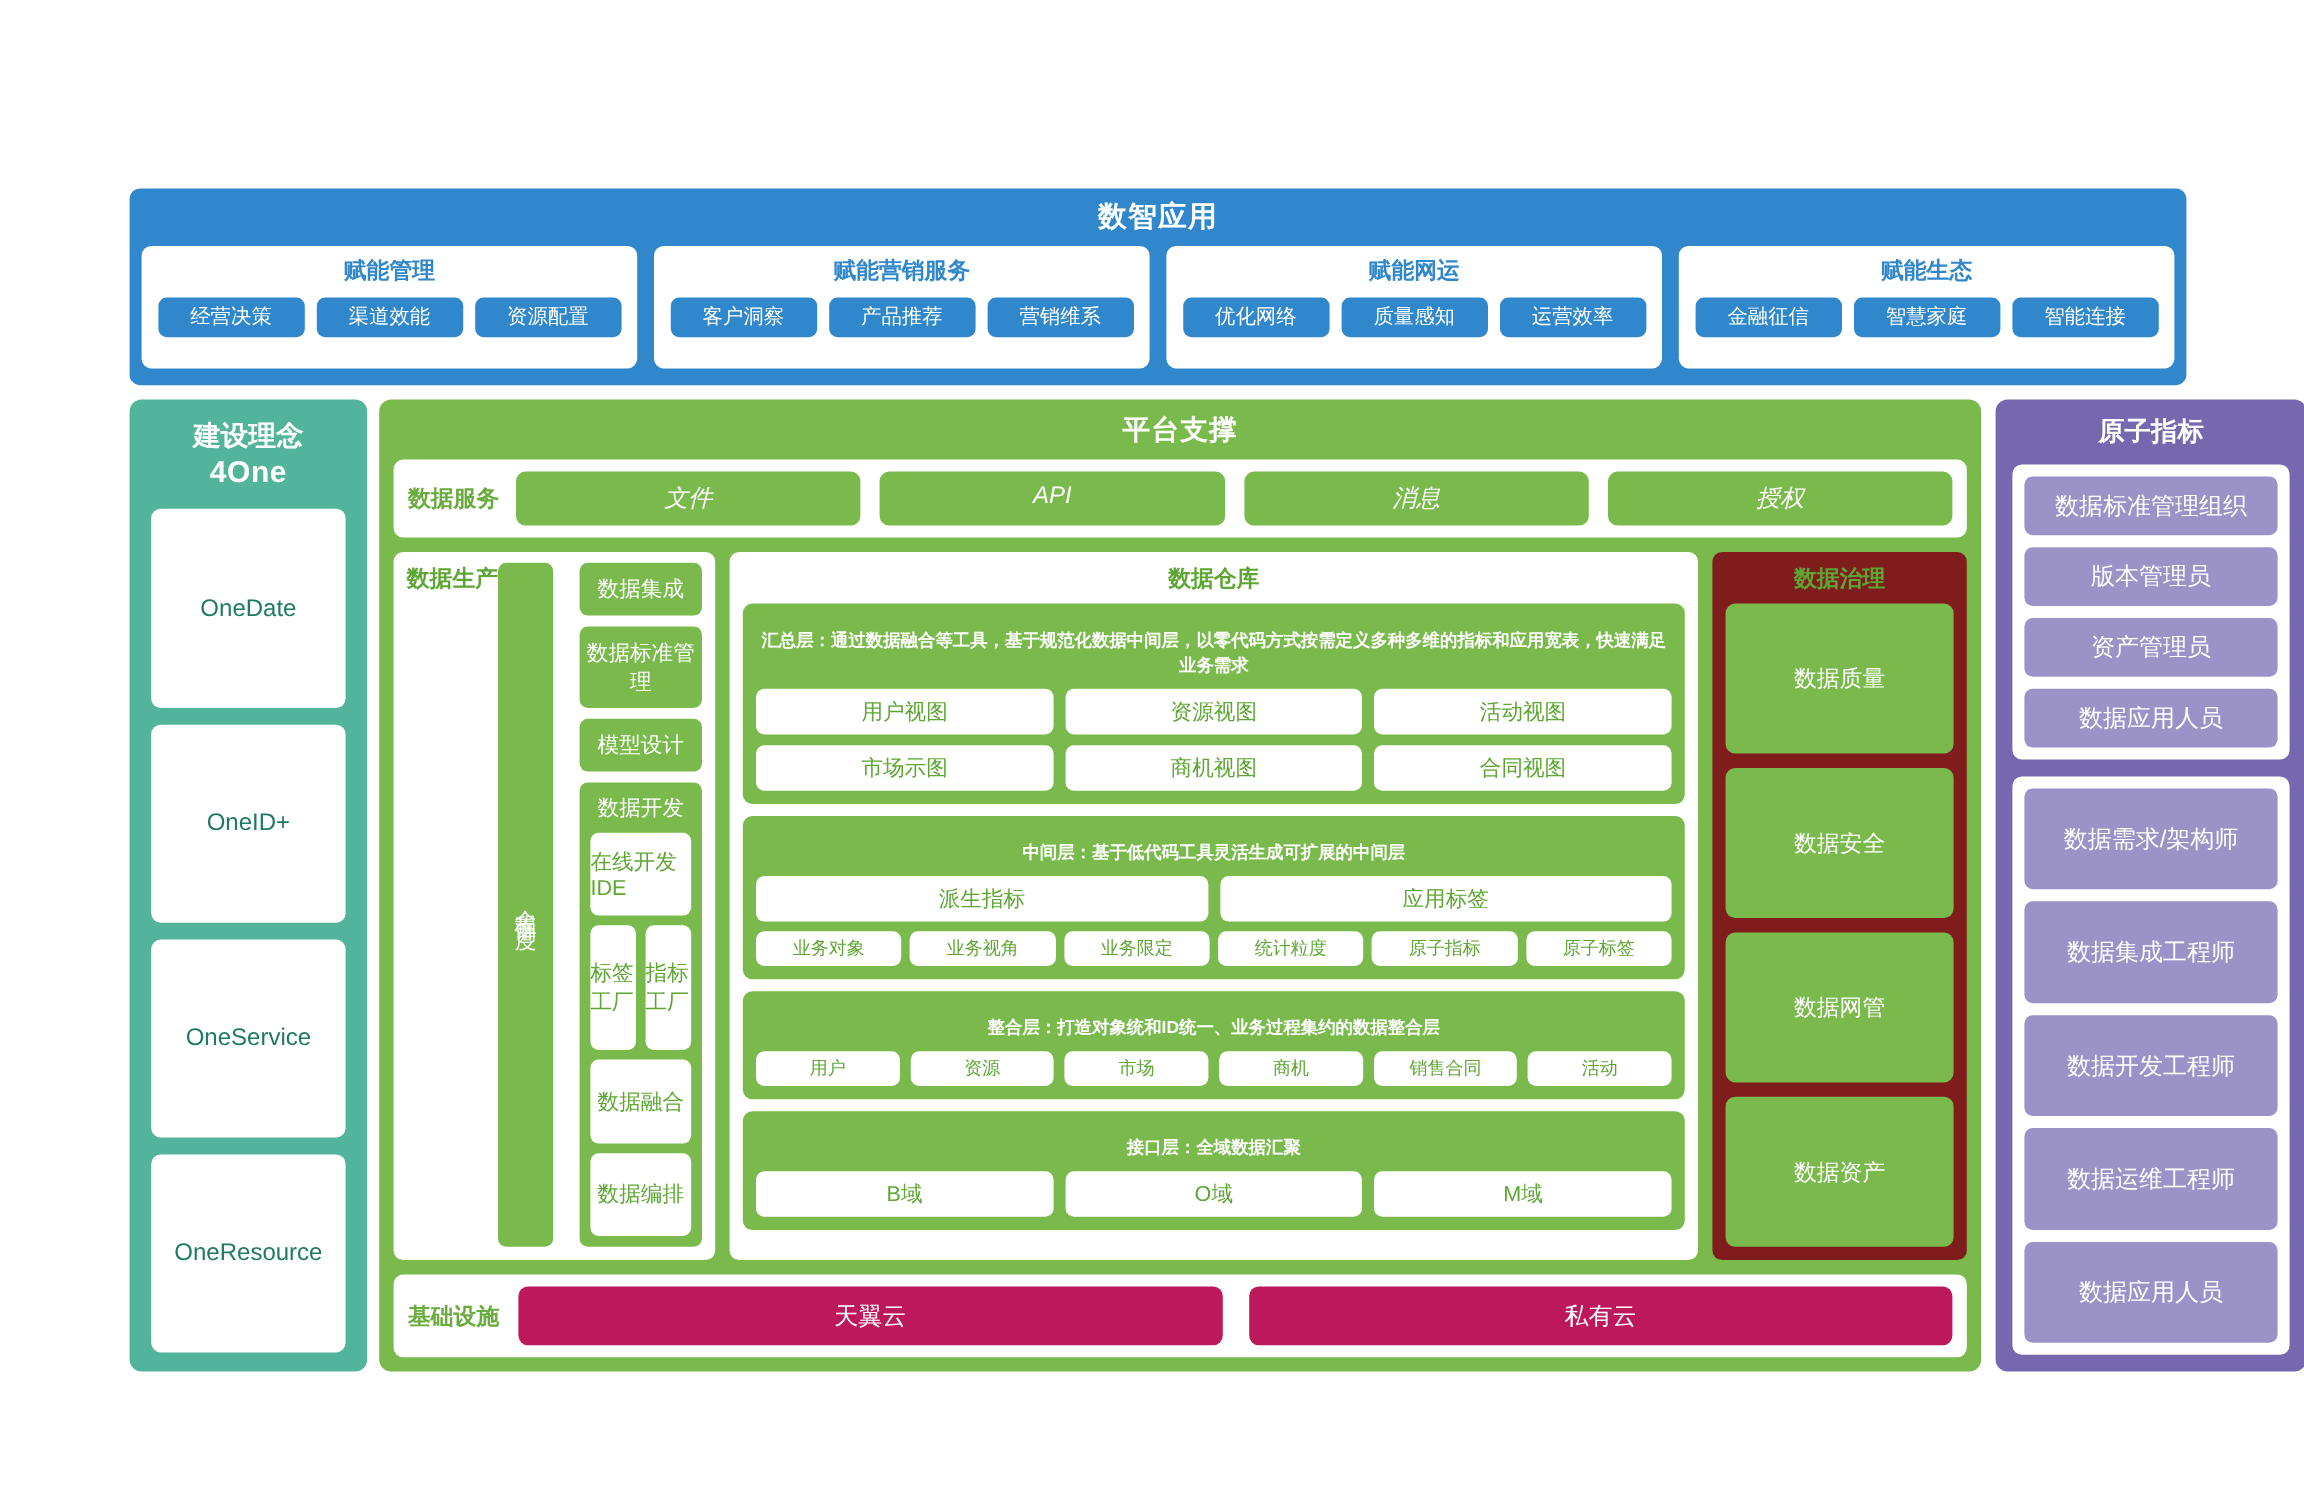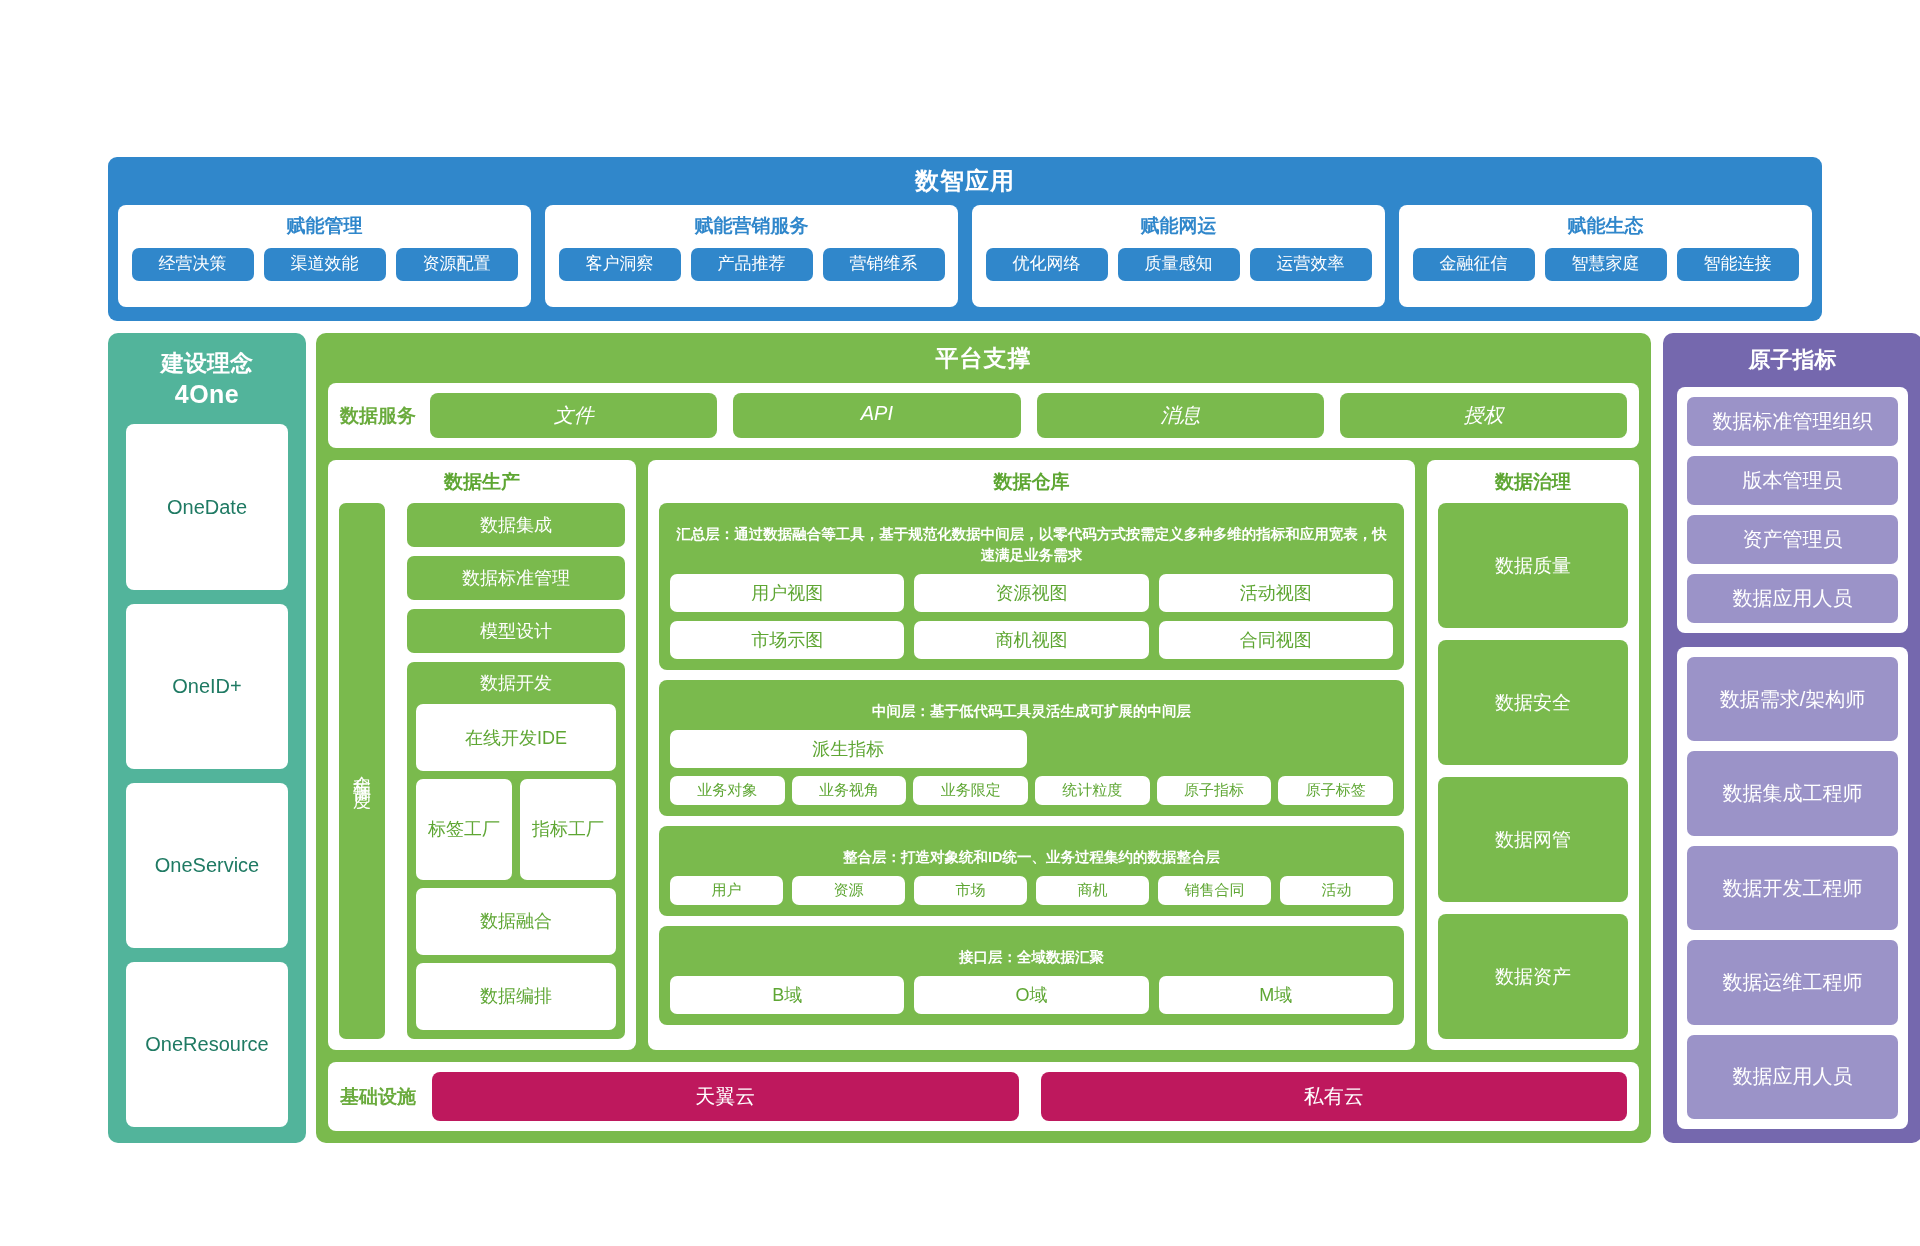--- a/index.html
+++ b/index.html
@@ -117,22 +117,22 @@
   .svc-chip {
     flex: 1; background: #7ABA4D; color: #ffffff;
     border-radius: 8px; text-align: center;
     font-size: 20px; padding: 9px 0; font-style: italic;
   }
 
   .cols { flex: 1; display: flex; gap: 12px; }
 
   
   .prod-col {
-    width: 308px; background: #ffffff; border-radius: 8px;
-    padding: 9px 11px 11px 11px; display: flex; flex-direction: column;
+    width: 268px; background: #ffffff; border-radius: 8px;
+    padding: 9px 11px 11px 11px; display: flex; flex-direction: row;
   }
   .col-title { color: #5EA633; font-size: 19px; font-weight: bold; text-align: center; margin-bottom: 8px; }
   .prod-body { flex: 1; display: flex; gap: 22px; }
   .sched-bar {
     width: 46px; background: #7ABA4D; border-radius: 7px;
     color: #ffffff; font-size: 18px;
     display: flex; align-items: center; justify-content: center;
     writing-mode: vertical-rl; letter-spacing: 5px;
   }
   .prod-stack { flex: 1; display: flex; flex-direction: column; gap: 9px; }
@@ -175,21 +175,21 @@
   }
   .wh-chip-row { display: flex; gap: 9px; }
   .wh-chip-row > div { flex: 1; }
   .blk-summary { flex: 0 0 auto; }
   .blk-mid { flex: 0 0 auto; }
   .blk-merge { flex: 0 0 auto; }
   .blk-iface { flex: 0 0 auto; }
 
   
   .gov-col {
-    width: 212px; background: #ffffff; border-radius: 8px;
+    width: 212px; background: #7f1d1d; border-radius: 8px;
     padding: 9px 11px 11px 11px; display: flex; flex-direction: column;
   }
   .gov-stack { flex: 1; display: flex; flex-direction: column; gap: 12px; }
   .gov-item {
     flex: 1; background: #7ABA4D; color: #ffffff; border-radius: 8px;
     display: flex; align-items: center; justify-content: center;
     font-size: 19px;
   }
 
   
@@ -346,20 +346,21 @@
                 <div class="wh-chip">市场示图</div>
                 <div class="wh-chip">商机视图</div>
                 <div class="wh-chip">合同视图</div>
               </div>
             </div>
 
             <div class="wh-block blk-mid">
               <div class="wh-desc">中间层：基于低代码工具灵活生成可扩展的中间层</div>
               <div class="wh-grid2">
                 <div class="wh-chip">派生指标</div>
+                <div class="wh-chip">应用标签</div>
               </div>
               <div class="wh-grid6">
                 <div class="wh-chip-sm">业务对象</div>
                 <div class="wh-chip-sm">业务视角</div>
                 <div class="wh-chip-sm">业务限定</div>
                 <div class="wh-chip-sm">统计粒度</div>
                 <div class="wh-chip-sm">原子指标</div>
                 <div class="wh-chip-sm">原子标签</div>
               </div>
             </div>

